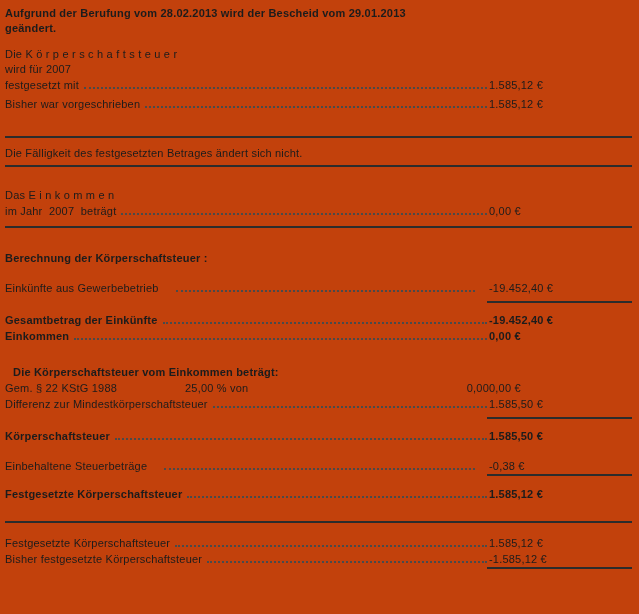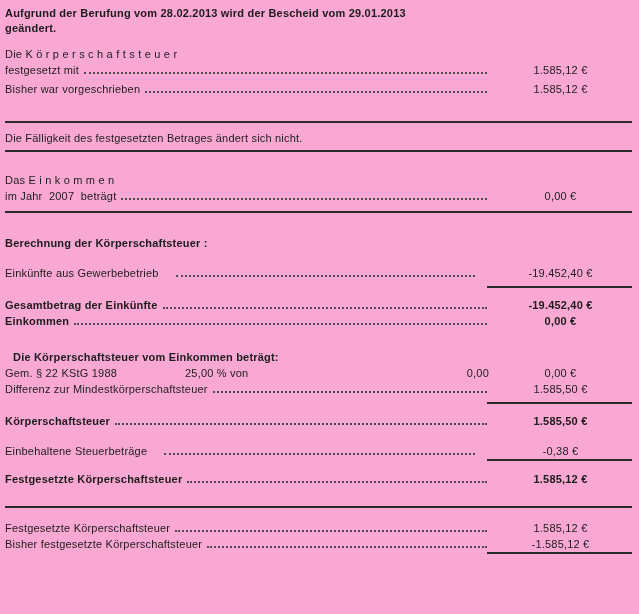--- a/index.html
+++ b/index.html
@@ -6,21 +6,21 @@
     margin: 0; padding: 0;
     background: #ffffff;
     overflow: hidden;
   }
   .doc {
     position: relative;
     width: 639px;
     height: 614px;
     box-sizing: border-box;
     padding: 6px 7px 0 5px;
-    background: #f9a8d4;
+    background: #c2410c;
     color: #1c1c1c;
     font-family: "Liberation Sans", "DejaVu Sans", sans-serif;
     font-size: 11px;
     letter-spacing: 0.2px;
     line-height: 15px;
   }
   .line { line-height: 15px; }
   .row {
     display: flex;
     align-items: baseline;
@@ -30,21 +30,21 @@
   .lbl { white-space: pre; flex: 0 0 auto; }
   .leader {
     flex: 1 1 auto;
     align-self: flex-end;
     border-bottom: 2px dotted #4a4a4a;
     margin: 0 2px 4px 5px;
     min-width: 10px;
   }
   .amt {
     flex: 0 0 143px;
-    text-align: center;
+    text-align: left;
     white-space: pre;
   }
   .bold { font-weight: bold; }
   .rule-full {
     border: none;
     border-top: 2px solid #2c2c2c;
     margin: 0;
     width: 100%;
   }
   .rule-short {
@@ -83,20 +83,21 @@
 
 <div class="doc">
 
   <div class="line bold">Aufgrund der Berufung vom 28.02.2013 wird der Bescheid vom 29.01.2013</div>
   <div class="line bold">geändert.</div>
 
   <div class="spaced-title mt10">
     <span>Die</span>
     <span>K ö r p e r s c h a f t s t e u e r</span>
   </div>
+  <div class="line">wird für 2007</div>
 
   <div class="row">
     <span class="lbl">festgesetzt mit</span>
     <span class="leader"></span>
     <span class="amt">1.585,12 €</span>
   </div>
   <div class="row mt3">
     <span class="lbl">Bisher war vorgeschrieben</span>
     <span class="leader"></span>
     <span class="amt">1.585,12 €</span>

